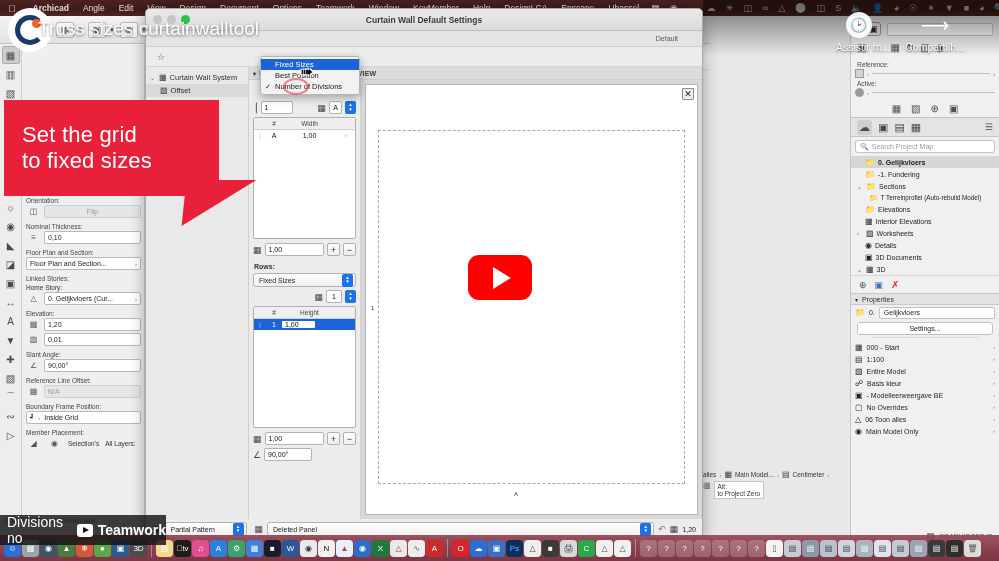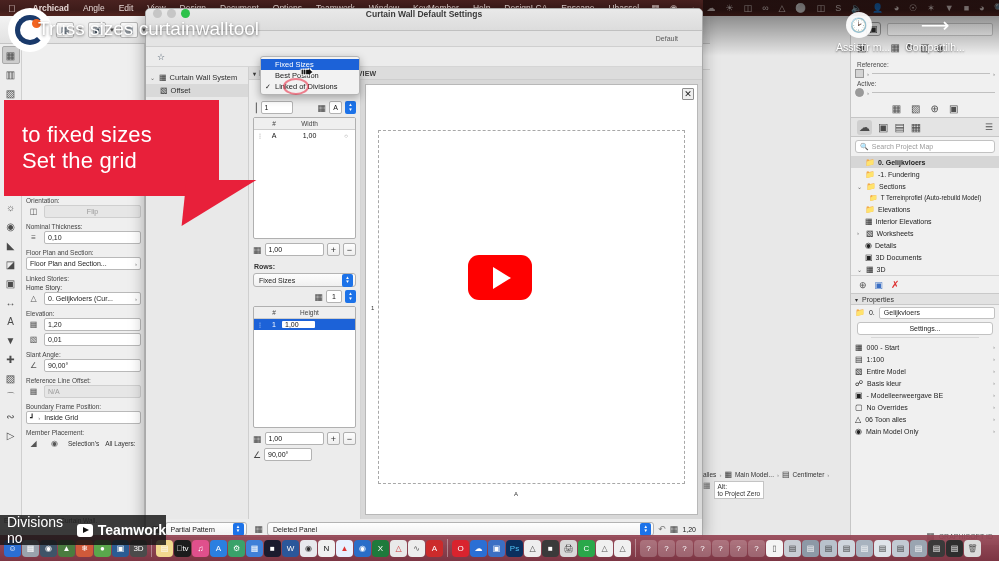--- a/index.html
+++ b/index.html
@@ -80,21 +80,21 @@
   #dialog {
     left:145px; top:8px; width:558px; height:530px;
     background:#eeeeee;
     border:1px solid #a9a9a9;
     border-radius:5px 5px 0 0;
     box-shadow:0 2px 16px rgba(0,0,0,.35);
     overflow:hidden;
   }
   #dlg-title {
     height:22px; background:linear-gradient(180deg,#e9e9e9,#dcdcdc);
-    border-bottom:1px solid #c0c0c0; display:flex; align-items:flex-start;
+    border-bottom:1px solid #c0c0c0; display:flex; align-items:center;
     position:relative;
   }
   #dlg-title .lights { display:flex; gap:5px; padding-left:7px; }
   #dlg-title .lt { width:9px;height:9px;border-radius:50%; }
   #dlg-title .t {
     position:absolute; left:0; right:0; text-align:center;
     font-size:8.5px; font-weight:bold; color:#3a3a3a;
   }
   #dlg-sub { height:16px; background:#e4e4e4; border-bottom:1px solid #cfcfcf;
              display:flex; align-items:center; justify-content:flex-end; padding-right:24px;
@@ -650,21 +650,21 @@
 
 <div id="dropdown" class="abs">
   <div class="dd hl">
     <span>Fixed Sizes</span>
   </div>
   <div class="dd">
     <span>Best Position</span>
   </div>
   <div class="dd">
     <span class="ck">✓</span>
-    <span>Linked of Divisions</span>
+    <span>Number of Divisions</span>
   </div>
 </div>
 
 <div id="clickring" class="abs"></div>
 <div id="cursor" class="abs">➠</div>
 
 <div id="rightpanel" class="abs">
   <div class="rp-iconrow" style="padding-top:6px;">
     <span style="font-size:6px;color:#666;">▾</span>
     <span style="width:15px;height:14px;border:1px solid #9a9a9a;border-radius:3px;display:flex;align-items:center;justify-content:center;font-size:9px;">▣</span>
@@ -867,22 +867,22 @@
   <span class="ytlogo">
       <i></i>
     </span>
   <span class="wb">Teamwork</span>
 </div>
 <div id="hint" class="abs">Enter First Node of Curtain Wall.</div>
 
 <div id="callout" class="abs">
   <div class="tail"></div>
   <div class="bub">
+    <div class="ln">Set the grid</div>
     <div class="ln">to fixed sizes</div>
-    <div class="ln">Set the grid</div>
   </div>
 </div>
 
 <div id="dock" class="abs">
   <span class="dk" style="background:#2b6fd4;">☺</span>
   <span class="dk" style="background:#9aa3ad;">▦</span>
   <span class="dk" style="background:#3e5468;">◉</span>
   <span class="dk" style="background:#4a7c3f;">▲</span>
   <span class="dk" style="background:#d05a3a;">❄</span>
   <span class="dk" style="background:#5aa84c;">●</span>

